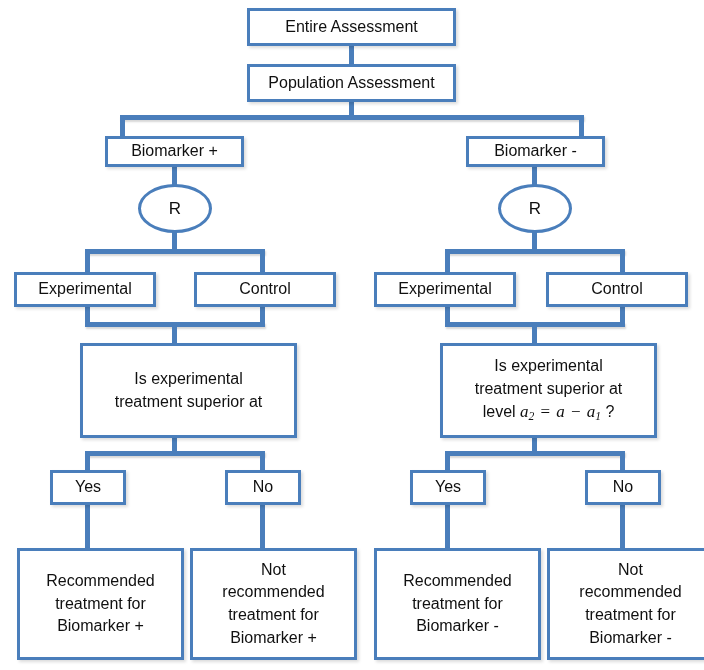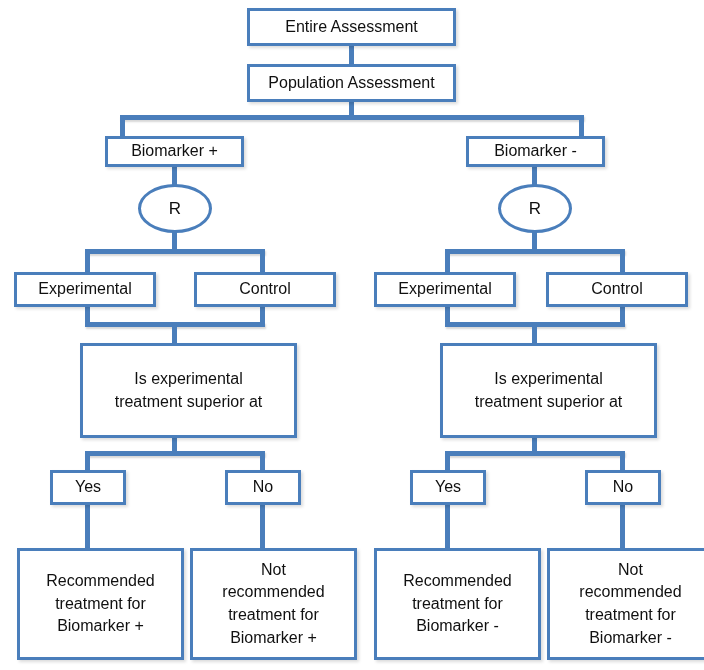--- a/index.html
+++ b/index.html
@@ -175,20 +175,23 @@
   </div>
 
   <div class="node tall" style="left:68px; top:343px; width:217px; height:95px; flex-direction:column;">
     <span>Is experimental</span>
     <span>treatment superior at</span>
   </div>
 
   <div class="node tall" style="left:428px; top:343px; width:217px; height:95px; flex-direction:column;">
     <span>Is experimental</span>
     <span>treatment superior at</span>
+    <span class="mathline">
+      <span class="lead">level</span>&nbsp;<span>a</span><sub>2</sub>&nbsp;<span class="op">=</span>&nbsp;<span>a</span>&nbsp;<span class="op">−</span>&nbsp;<span>a</span><sub>1</sub>&nbsp;<span class="q">?</span>
+    </span>
   </div>
 
   <div class="node" style="left:50px; top:470px; width:76px; height:35px;">
     <span class="txt">Yes</span>
   </div>
   <div class="node" style="left:225px; top:470px; width:76px; height:35px;">
     <span class="txt">No</span>
   </div>
   <div class="node" style="left:410px; top:470px; width:76px; height:35px;">
     <span class="txt">Yes</span>

